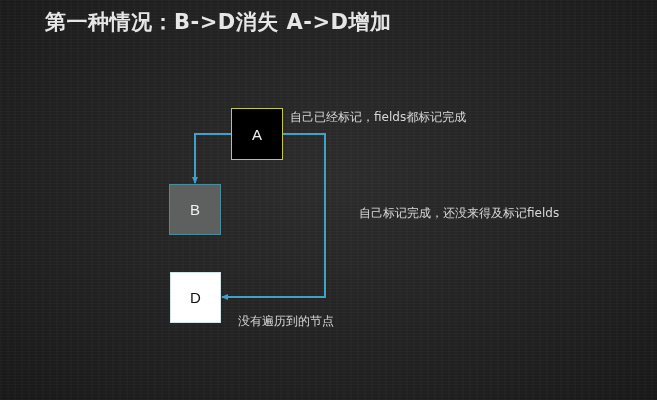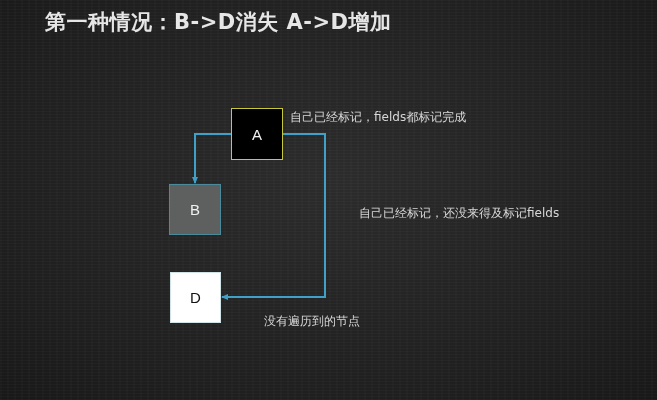--- a/index.html
+++ b/index.html
@@ -24,21 +24,21 @@
     font-family: "Liberation Sans", sans-serif; font-size: 15px;
   }
   .node-a { left: 231px; top: 108px; width: 52px; height: 52px; background: #000; border: 1px solid #c8c83c; color: #f0f0f0; }
   .node-b { left: 169px; top: 184px; width: 52px; height: 51px; background: #5e605f; border: 1px solid #4a8a9a; color: #f0f0f0; }
   .node-d { left: 170px; top: 272px; width: 51px; height: 51px; background: #ffffff; border: 1px solid #d0e4e8; color: #111; }
   .note {
     position: absolute; font-size: 12px; color: #d8d8d8; white-space: nowrap;
   }
   .note-a { left: 290px; top: 109px; text-align: center; }
   .note-mid { left: 359px; top: 205px; }
-  .note-d { left: 238px; top: 313px; margin-left: 26px; }
+  .note-d { left: 238px; top: 313px; }
   svg.edges { position: absolute; left: 0; top: 0; }
 </style>
 </head>
 <body>
 
 <div class="title">第一种情况：B-&gt;D消失 A-&gt;D增加</div>
 
 <svg class="edges" width="657" height="400">
   <defs>
     <marker id="arrow" markerWidth="8" markerHeight="8" refX="6" refY="4" orient="auto" markerUnits="userSpaceOnUse">
@@ -53,14 +53,14 @@
   <span>A</span>
 </div>
 <div class="node node-b">
   <span>B</span>
 </div>
 <div class="node node-d">
   <span>D</span>
 </div>
 
 <div class="note note-a">自己已经标记，fields都标记完成</div>
-<div class="note note-mid">自己已经标记，还没来得及标记fields</div>
+<div class="note note-mid">自己标记完成，还没来得及标记fields</div>
 <div class="note note-d">没有遍历到的节点</div>
 
 </body></html>

